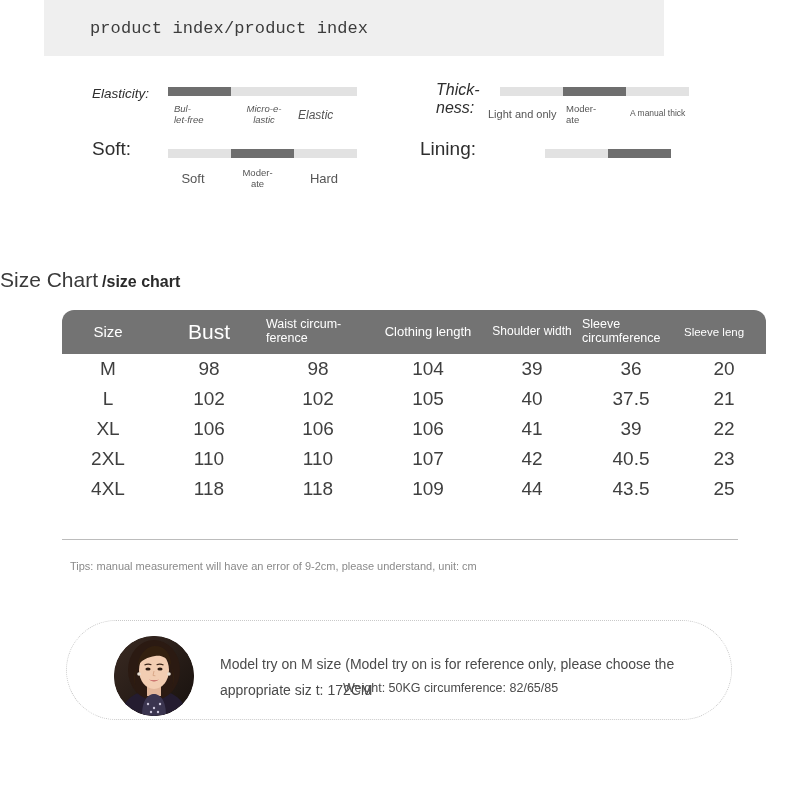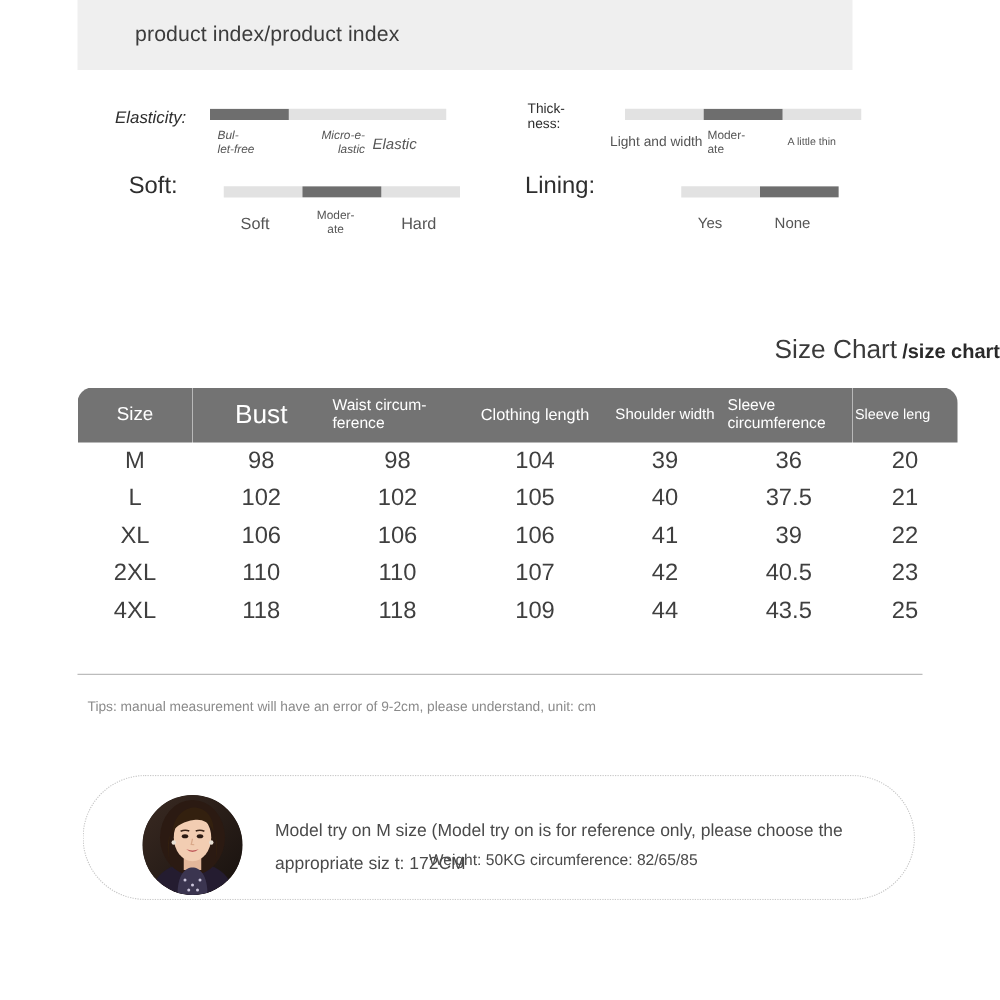--- a/index.html
+++ b/index.html
@@ -12,27 +12,28 @@
     background: #ffffff;
     font-family: "Liberation Sans", sans-serif;
     color: #3a3a3a;
     overflow: hidden;
     position: relative;
   }
 
   
   .header-banner {
     position: absolute;
-    left: 62px;
+    left: 44px;
     top: 0;
     width: 620px;
     height: 56px;
     background: #efefef;
     display: flex;
     align-items: center;
+    font-family: Liberation Mono, monospace;
   }
   .header-title {
     font-size: 17px;
     color: #3c3c3c;
     padding-left: 46px;
     letter-spacing: 0.1px;
   }
 
   
   .attrs {
@@ -72,55 +73,55 @@
     box-sizing: border-box;
   }
 
   
   #row-elasticity { left: 0; top: 0; width: 400px; height: 60px; font-style: italic; }
   #row-elasticity .attr-label { left: 92px; top: 6px; font-size: 13.5px; }
   #row-elasticity .bar { left: 168px; top: 7px; width: 189px; }
   #row-elasticity .ticks { left: 168px; top: 24px; width: 195px; }
   #row-elasticity .tick { font-size: 9.5px; }
   #row-elasticity .tick:nth-child(1) { width: 62px; text-align: left; padding-left: 6px; }
-  #row-elasticity .tick:nth-child(2) { width: 62px; text-align: right; padding-left: 6px; }
+  #row-elasticity .tick:nth-child(2) { width: 62px; text-align: center; padding-left: 6px; }
   #row-elasticity .tick:nth-child(3) { width: 71px; font-size: 12px; text-align: left; padding-left: 6px; padding-top: 5px; }
 
   
   #row-thickness { left: 0; top: 0; width: 400px; height: 60px; margin-left: 420px; }
-  #row-thickness .attr-label { left: 2px; top: 1px; font-size: 11px; width: 48px; line-height: 1.12; }
+  #row-thickness .attr-label { left: 16px; top: 1px; font-size: 16px; width: 48px; line-height: 1.12; font-style: italic; }
   #row-thickness .bar { left: 80px; top: 7px; width: 189px; }
   #row-thickness .ticks { left: 68px; top: 24px; width: 215px; }
   #row-thickness .tick:nth-child(1) { width: 78px; font-size: 11px; text-align: left; padding-top: 4px; }
   #row-thickness .tick:nth-child(2) { width: 50px; font-size: 9.5px; text-align: left; }
   #row-thickness .tick:nth-child(3) { width: 80px; font-size: 8.5px; text-align: left; padding-left: 14px; padding-top: 5px; }
 
   
-  #row-soft { left: 11px; top: 58px; width: 400px; height: 60px; }
+  #row-soft { left: 0; top: 58px; width: 400px; height: 60px; }
   #row-soft .attr-label { left: 92px; top: 0px; font-size: 19px; }
   #row-soft .bar { left: 168px; top: 11px; width: 189px; }
   #row-soft .ticks { left: 160px; top: 30px; width: 210px; }
   #row-soft .tick:nth-child(1) { width: 66px; font-size: 13px; text-align: center; padding-top: 4px; }
   #row-soft .tick:nth-child(2) { width: 63px; font-size: 9.5px; text-align: center; }
   #row-soft .tick:nth-child(3) { width: 70px; font-size: 13px; text-align: center; padding-top: 4px; }
 
   
   #row-lining { left: 0; top: 58px; width: 400px; height: 60px; margin-left: 420px; }
   #row-lining .attr-label { left: 0px; top: 0px; font-size: 19px; }
   #row-lining .bar { left: 125px; top: 11px; width: 126px; }
   #row-lining .ticks { left: 115px; top: 30px; width: 150px; }
   #row-lining .tick { width: 66px; font-size: 12px; padding-top: 4px; }
 
   
   .chart-heading {
     position: absolute;
     left: 0;
     top: 268px;
     width: 800px;
-    text-align: right;
+    text-align: left;
   }
   .chart-heading .en {
     font-size: 21px;
     color: #3a3a3a;
   }
   .chart-heading .cn {
     font-size: 16px;
     font-weight: bold;
     color: #2a2a2a;
     margin-left: 4px;
@@ -260,23 +261,23 @@
   </div>
 
   <div class="attr-row" id="row-thickness">
     <div class="attr-label">Thick-<br>ness:</div>
     <div class="bar">
       <div class="seg" style="width:33.34%"></div>
       <div class="seg on" style="width:33.33%"></div>
       <div class="seg" style="width:33.33%"></div>
     </div>
     <div class="ticks">
-      <div class="tick">Light and width</div>
+      <div class="tick">Light and only</div>
       <div class="tick">Moder-<br>ate</div>
-      <div class="tick">A little thin</div>
+      <div class="tick">A manual thick</div>
     </div>
   </div>
 
   <div class="attr-row" id="row-soft">
     <div class="attr-label">Soft:</div>
     <div class="bar">
       <div class="seg" style="width:33.34%"></div>
       <div class="seg on" style="width:33.33%"></div>
       <div class="seg" style="width:33.33%"></div>
     </div>
@@ -285,24 +286,20 @@
       <div class="tick">Moder-<br>ate</div>
       <div class="tick">Hard</div>
     </div>
   </div>
 
   <div class="attr-row" id="row-lining">
     <div class="attr-label">Lining:</div>
     <div class="bar">
       <div class="seg" style="width:50%"></div>
       <div class="seg on" style="width:50%"></div>
-    </div>
-    <div class="ticks">
-      <div class="tick">Yes</div>
-      <div class="tick">None</div>
     </div>
   </div>
 
 </div>
 
 <div class="chart-heading">
   <span class="en">Size Chart</span><span class="cn">/size chart</span>
 </div>
 
 <div class="size-table-wrap">

